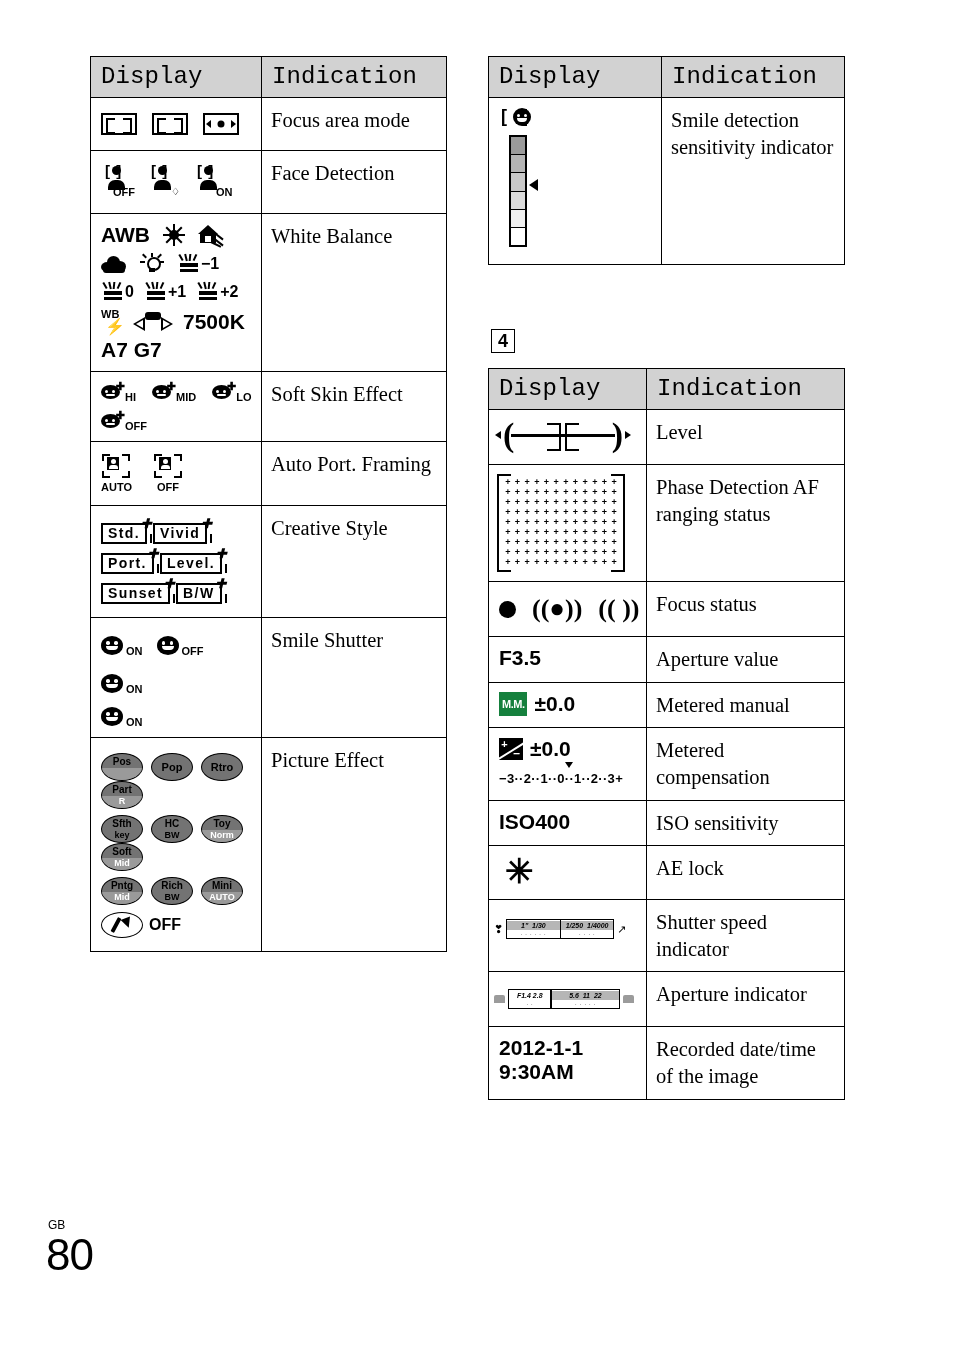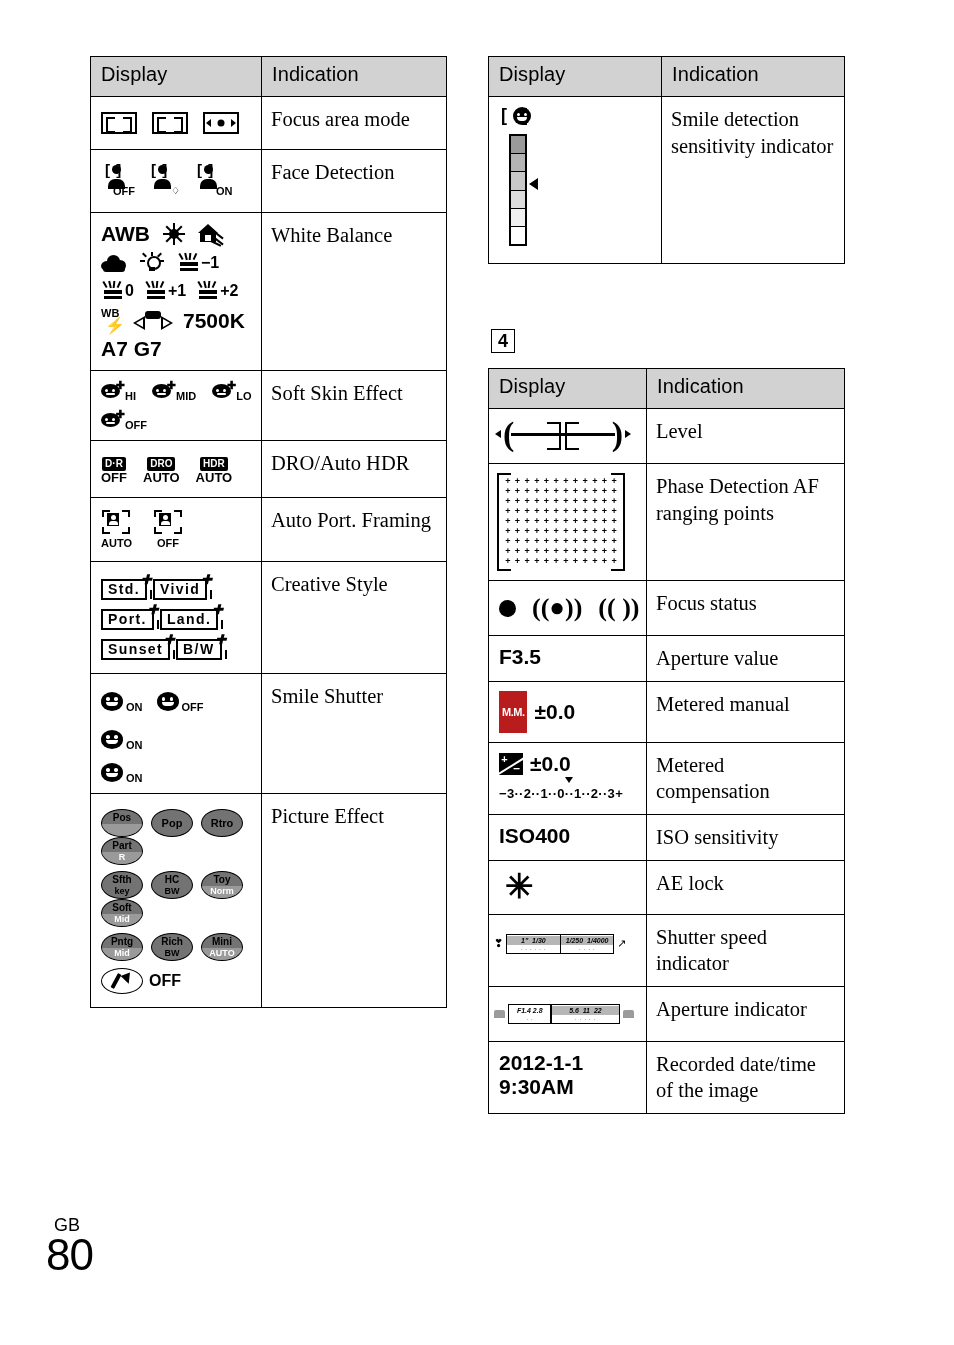--- a/index.html
+++ b/index.html
@@ -24,23 +24,23 @@
     table-layout: fixed;
     background: #fff;
   }
   .tbl td, .tbl th {
     border: 1.6px solid #000;
     vertical-align: top;
     padding: 0;
   }
   .hdr th {
     background: #d2d2d2;
-    font-family: Liberation Sans, sans-serif;
+    font-family: Liberation Mono, monospace;
     font-weight: normal;
-    font-size: 20px;
+    font-size: 24px;
     text-align: left;
     padding: 6px 0 7px 10px;
     height: 26px;
     letter-spacing: .1px;
   }
   td.disp {
     padding: 9px 6px 9px 10px;
   }
   td.ind {
     font-family: "Liberation Serif", serif;
@@ -76,22 +76,22 @@
     font-size: 18px;
     font-weight: bold;
     line-height: 22px;
     text-align: center;
   }
 
   
   #footer { position: absolute; left: 46px; top: 1218px; }
   #footer .gb {
     font-family: "Liberation Sans", sans-serif;
-    font-size: 18px;
-    margin-left: 8px;
+    font-size: 12px;
+    margin-left: 2px;
     display: block;
     line-height: 14px;
   }
   #footer .pg {
     font-family: "Liberation Sans", sans-serif;
     font-size: 44px;
     font-weight: normal;
     display: block;
     line-height: 46px;
     letter-spacing: -1px;
@@ -486,24 +486,24 @@
   .fstat { display: flex; align-items: center; gap: 16px; }
   .fdot { width: 17px; height: 17px; background: #000; border-radius: 50%; }
   .fwave { position: relative; width: 40px; height: 24px; font-size: 0; }
   .fwave span {
     font-family: "Liberation Serif", serif;
     font-size: 26px; line-height: 24px; font-weight: bold;
   }
 
   
   .mmchip {
-    display: inline-block; background: #b91c1c; color: #fff;
+    display: inline-block; background: #15803d; color: #fff;
     font-family: "Liberation Sans", sans-serif;
     font-weight: bold; font-size: 11px; line-height: 14px;
-    padding: 14px 3px; letter-spacing: -0.5px;
+    padding: 5px 3px; letter-spacing: -0.5px;
   }
   
   .ecicon {
     position: relative; display: inline-block;
     width: 24px; height: 22px; background: #000; overflow: hidden;
   }
   .ecicon .diag {
     position: absolute; left: -3px; top: 11px;
     width: 34px; height: 2px; background: #fff;
     transform: rotate(-32deg);
@@ -766,39 +766,20 @@
                 <i class="mo"></i>
                 <b class="spk">✚</b>
               </span>
           <span class="sub">OFF</span>
         </span>
       </div>
     </td>
     <td class="ind">Soft Skin Effect</td>
   </tr>
 
-  <tr>
-    <td class="disp">
-      <div class="irow" style="gap:16px;padding:3px 0;">
-        <span style="text-align:center;">
-          <span class="dchip">D·R</span>
-          <span class="dunder" style="display:block;">OFF</span>
-        </span>
-        <span style="text-align:center;">
-          <span class="dchip">DRO</span>
-          <span class="dunder" style="display:block;">AUTO</span>
-        </span>
-        <span style="text-align:center;">
-          <span class="dchip">HDR</span>
-          <span class="dunder" style="display:block;">AUTO</span>
-        </span>
-      </div>
-    </td>
-    <td class="ind">DRO/Auto HDR</td>
-  </tr>
 
   <tr>
     <td class="disp">
       <div class="irow" style="gap:22px;padding:3px 0;">
         <span style="text-align:center;">
           <span class="apf"><i class="ln tl1"></i><i class="ln tl2"></i><i class="ln tr1"></i><i class="ln tr2"></i>
             <i class="ln bl1"></i><i class="ln bl2"></i><i class="ln br1"></i><i class="ln br2"></i>
             <i class="inner"></i><i class="ih"></i><i class="ib"></i></span>
           <span class="sub" style="display:block;">AUTO</span>
         </span>
@@ -814,21 +795,21 @@
   </tr>
 
   <tr>
     <td class="disp">
       <div class="irow" style="margin:8px 0 9px 0;">
         <span class="cs"><span>Std.</span><i class="plus">✚</i><i class="bar"></i></span>
         <span class="cs"><span>Vivid</span><i class="plus">✚</i><i class="bar"></i></span>
       </div>
       <div class="irow" style="margin-bottom:9px;">
         <span class="cs"><span>Port.</span><i class="plus">✚</i><i class="bar"></i></span>
-        <span class="cs"><span>Land.</span><i class="plus">✚</i><i class="bar"></i></span>
+        <span class="cs"><span>Level.</span><i class="plus">✚</i><i class="bar"></i></span>
       </div>
       <div class="irow" style="margin-bottom:4px;">
         <span class="cs"><span>Sunset</span><i class="plus">✚</i><i class="bar"></i></span>
         <span class="cs"><span>B/W</span><i class="plus">✚</i><i class="bar"></i></span>
       </div>
     </td>
     <td class="ind">Creative Style</td>
   </tr>
 
   <tr>
@@ -1119,21 +1100,21 @@
               <span>+</span>
               <span>+</span>
               <span>+</span>
               <span>+</span>
               <span>+</span>
               <span>+</span>
               <span>+</span>
         </div>
       </div>
     </td>
-    <td class="ind">Phase Detection AF ranging points</td>
+    <td class="ind">Phase Detection AF ranging status</td>
   </tr>
 
   <tr>
     <td class="disp">
       <div class="fstat" style="padding:6px 0;">
         <span class="fdot"></span>
         <span class="fwave" style="width:auto;"><span>((●))</span></span>
         <span class="fwave" style="width:auto;"><span>(( ))</span></span>
       </div>
     </td>

